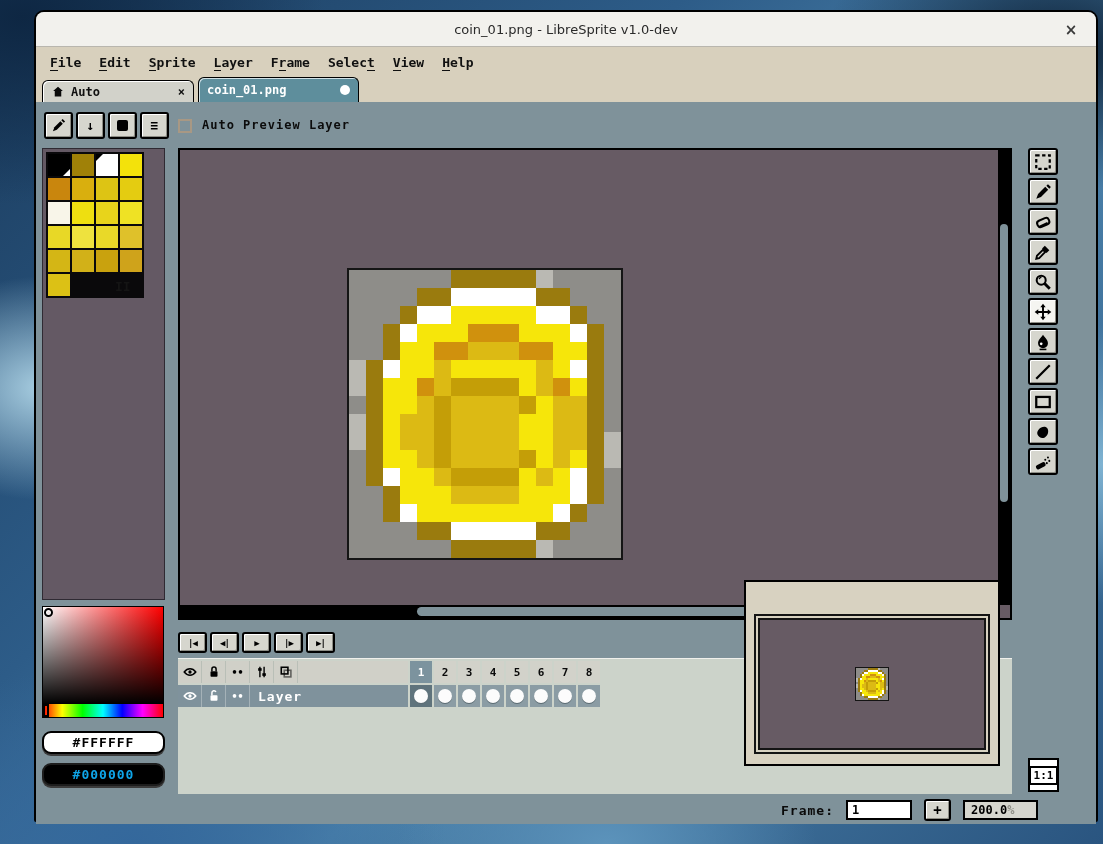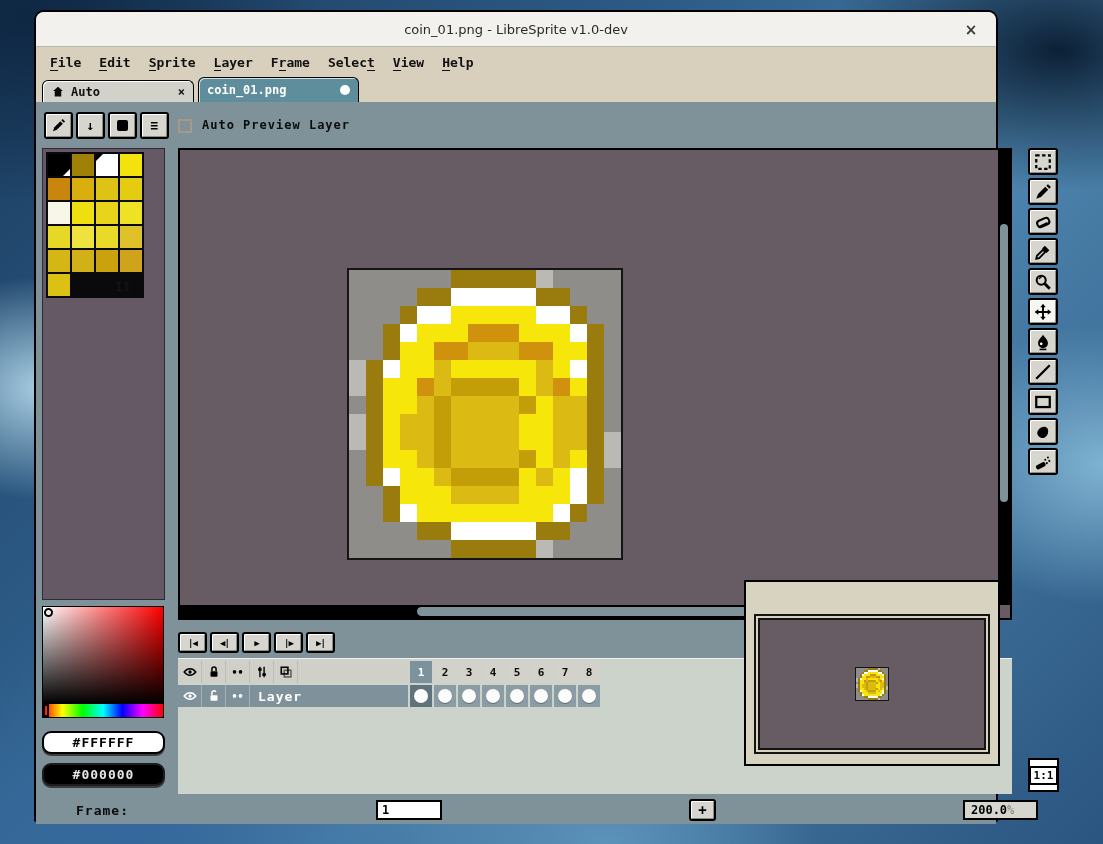--- a/index.html
+++ b/index.html
@@ -14,21 +14,21 @@
       radial-gradient(ellipse 260px 200px at 100% 55%, #7fb3d2 0%, rgba(127,179,210,0) 70%),
       radial-gradient(ellipse 300px 180px at 55% 100%, #5c93bb 0%, rgba(92,147,187,0) 70%),
       radial-gradient(ellipse 420px 240px at 12% 100%, #34689c 0%, rgba(52,104,156,0) 75%),
       radial-gradient(ellipse 340px 200px at 96% 6%, #0c2036 0%, rgba(12,32,54,0) 70%),
       radial-gradient(ellipse 420px 260px at 2% 2%, #0e2743 0%, rgba(14,39,67,0) 72%),
       linear-gradient(135deg,#1b3c5e 0%, #2d5c88 35%, #4d84ad 60%, #2a5580 100%);
   }
 
   
   .window{
-    position:absolute; left:34px; top:10px; width:964px; height:812px;
+    position:absolute; left:34px; top:10px; width:1064px; height:812px;
     border:2px solid #000; border-radius:10px 10px 2px 2px;
     background:#7f929a; overflow:visible;
   }
   .titlebar{
     height:35px; background:#f2f1ed; border-radius:8px 8px 0 0;
     display:flex; align-items:center; position:relative;
     border-bottom:1px solid #b9b6ae;
   }
   .titlebar .title{
     position:absolute; left:0; right:0; text-align:center;
@@ -118,21 +118,21 @@
   }
   .hue .huesel{ position:absolute; left:0; top:0; width:6px; height:13px; border:2px solid #000; }
 
   .hexbtn{
     position:absolute; left:6px; width:123px; height:23px;
     border:2px solid #000; border-radius:9px;
     display:flex; align-items:center; justify-content:center;
     font-size:13px; font-weight:bold; letter-spacing:1px;
   }
   .hexbtn.white{ top:629px; background:#fff; color:#000; box-shadow:0 2px 0 #3c3c3c; }
-  .hexbtn.black{ top:661px; background:#000; color:#e5e5e5; border-color:#1d1d1d; box-shadow:0 2px 0 #3c3c3c; }
+  .hexbtn.black{ top:661px; background:#000; color:#0ea5e9; border-color:#1d1d1d; box-shadow:0 2px 0 #3c3c3c; }
 
   
   .canvas{
     position:absolute; left:142px; top:46px; width:834px; height:472px;
     background:#675b64; border:2px solid #000;
   }
   .sprite{
     position:absolute; left:167px; top:118px;
     border:2px solid #151515;
     display:grid; grid-template-columns:repeat(16,17px); grid-auto-rows:18px;
@@ -174,21 +174,21 @@
     border-right:1px solid #a5b2b8; font-size:10px; font-weight:bold; }
   .tl-layername{ padding-left:8px; font-size:13px; font-weight:bold; letter-spacing:1px; }
   .cel{ width:22px; height:22px; background:#8b9ca4; display:flex; align-items:center; justify-content:center; }
   .cel.sel{ background:#5f737c; }
   .cel .celdot{ width:14px; height:14px; border-radius:50%; background:#fcfcfc;
     box-shadow:0 1px 0 #5c6c73; }
 
   
   .statusbar{
     position:absolute; left:0; top:694px; width:1026px; height:28px;
-    display:flex; align-items:center; justify-content:space-between; gap:12px; padding-right:24px;padding-left:40px;
+    display:flex; align-items:center; justify-content:flex-end; gap:12px; padding-right:24px;
   }
   .statlabel{ font-size:13px; font-weight:bold; color:#0a0a0a; letter-spacing:1px; }
   .frameinput{ width:66px; height:20px; background:#fff; border:2px solid #000;
     font-size:12px; font-weight:bold; padding-left:4px; display:flex; align-items:center; }
   .plusbtn{ width:27px; height:22px; font-size:14px; font-weight:bold; }
   .zoombox{ width:75px; height:20px; background:#d6d6ce; border:2px solid #000;
     display:flex; align-items:center; padding-left:6px; font-size:12px; font-weight:bold; }
   .zoombox .pct{ color:#8e8e86; }
 
   .onebtn{

